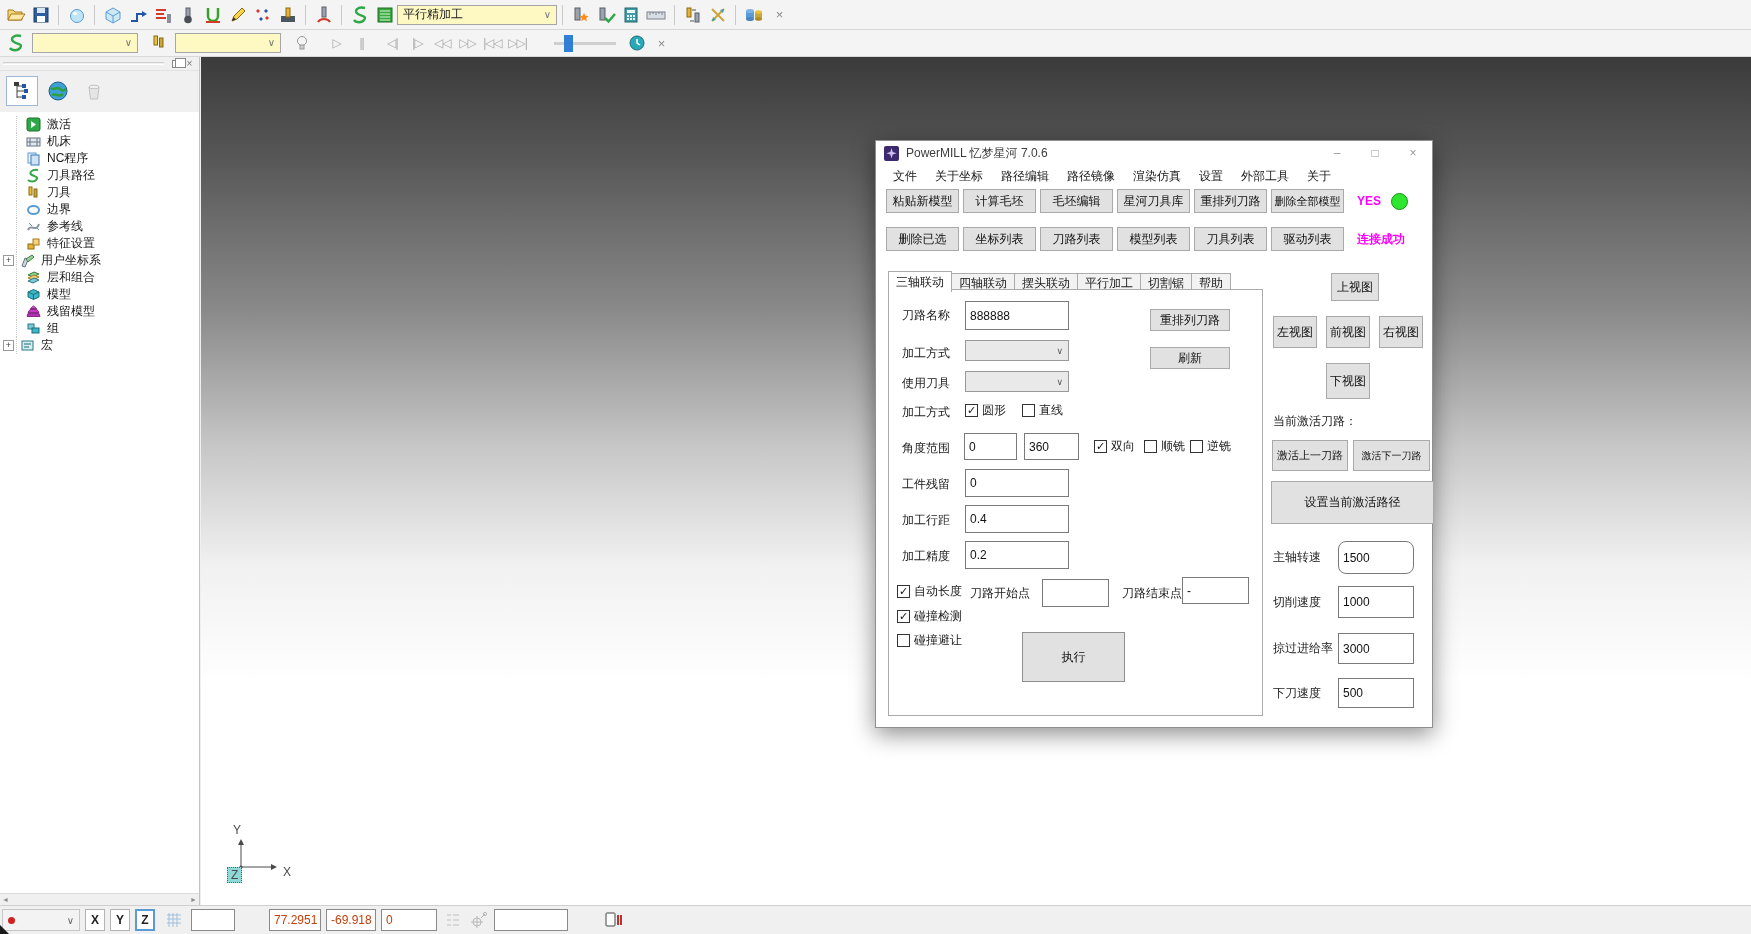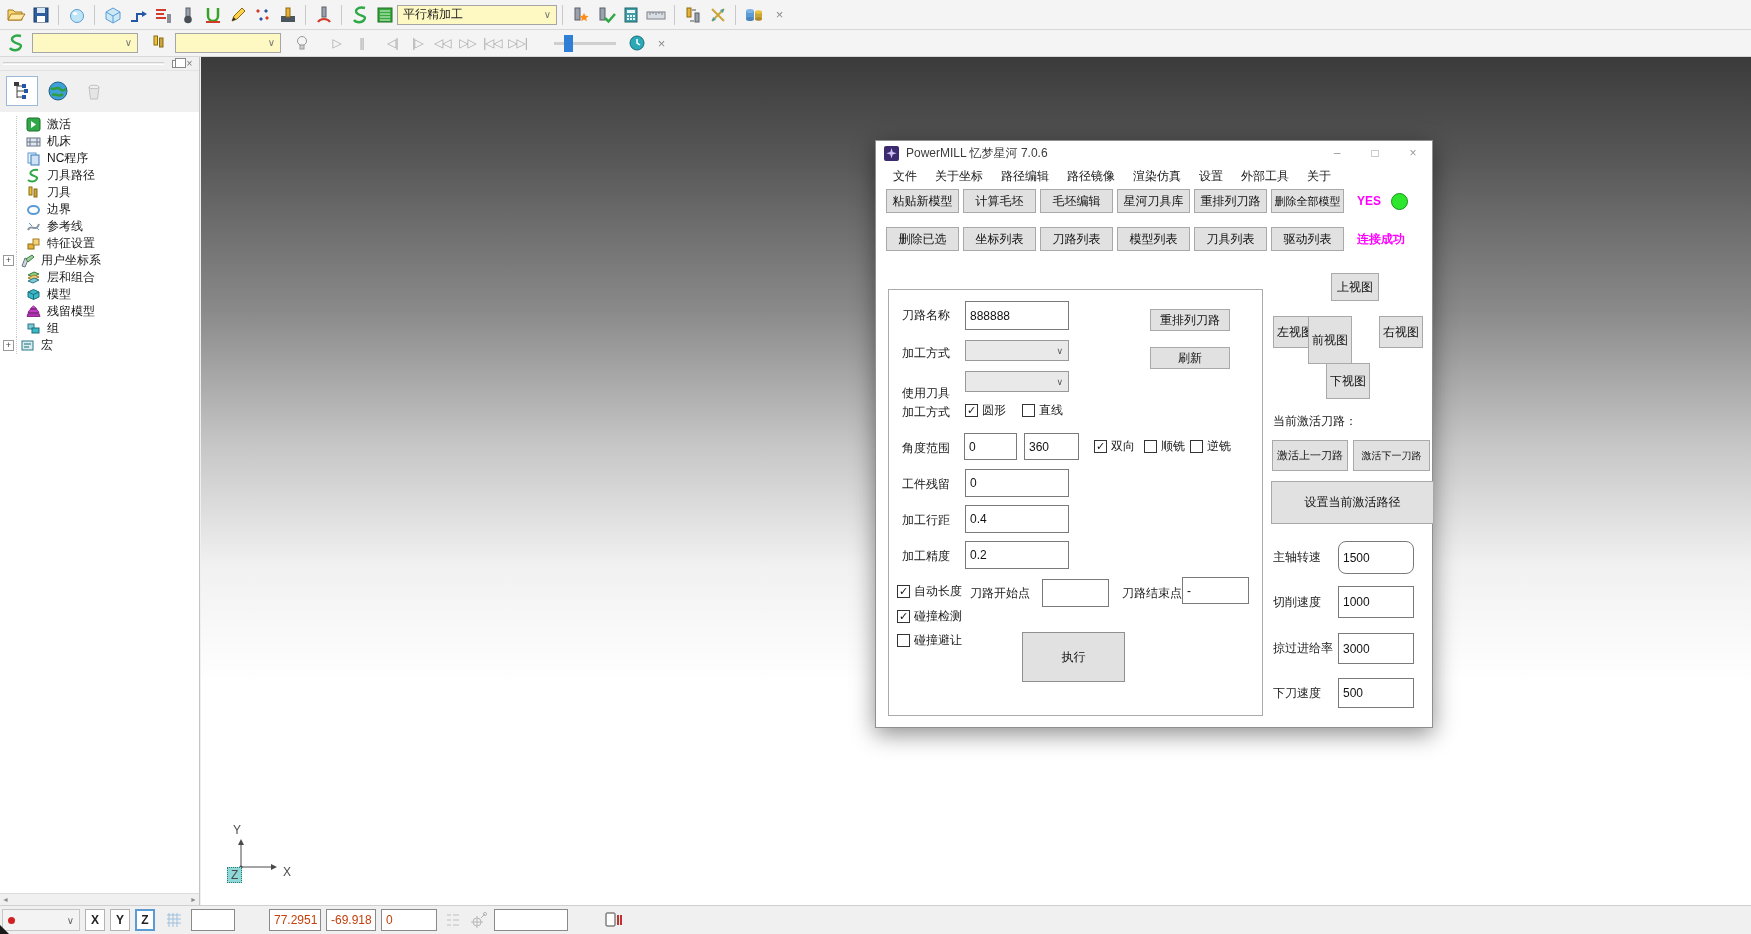--- a/index.html
+++ b/index.html
@@ -560,33 +560,41 @@
     <div id="act-row2" class="act-row">
       <span class="act-btn">删除已选</span>
       <span class="act-btn">坐标列表</span>
       <span class="act-btn">刀路列表</span>
       <span class="act-btn">模型列表</span>
       <span class="act-btn">刀具列表</span>
       <span class="act-btn">驱动列表</span>
       <span class="magenta">连接成功</span>
     </div>
 
+    <div id="tabstrip">
+      <span class="tab active">三轴联动</span>
+      <span class="tab">四轴联动</span>
+      <span class="tab">摆头联动</span>
+      <span class="tab">平行加工</span>
+      <span class="tab">切割锯</span>
+      <span class="tab">帮助</span>
+    </div>
 
     <div id="tab-panel">
       <span class="flabel" style="left:13px;top:17px;">刀路名称</span>
       <input class="tinput" style="left: 76px; top: 11px; width: 104px; height: 29px;" value="888888">
       <span class="dlg-btn" style="left:261px;top:19px;width:80px;height:22px;">重排列刀路</span>
 
       <span class="flabel" style="left:13px;top:55px;">加工方式</span>
       <div class="dd" style="left:76px;top:50px;width:104px;height:21px;">
           <span>∨</span>
         </div>
       <span class="dlg-btn" style="left:261px;top:57px;width:80px;height:22px;">刷新</span>
 
-      <span class="flabel" style="left:13px;top:85px;margin-top:10px;">使用刀具</span>
+      <span class="flabel" style="left:13px;top:85px;">使用刀具</span>
       <div class="dd" style="left:76px;top:81px;width:104px;height:21px;">
           <span>∨</span>
         </div>
 
       <span class="flabel" style="left:13px;top:114px;">加工方式</span>
       <span class="cb" style="left:76px;top:112px;">
           <span class="box">✓</span>
           <span>圆形</span>
         </span>
       <span class="cb" style="left:133px;top:112px;">
@@ -635,21 +643,21 @@
       <span class="cb" style="left:8px;top:342px;">
           <span class="box"></span>
           <span>碰撞避让</span>
         </span>
 
       <span class="dlg-btn" style="left:133px;top:342px;width:103px;height:50px;border-color:#8f8f8f;">执行</span>
     </div>
 
     <span class="dlg-btn" style="left:455px;top:132px;width:48px;height:28px;">上视图</span>
     <span class="dlg-btn" style="left:397px;top:175px;width:44px;height:32px;">左视图</span>
-    <span class="dlg-btn" style="left:432px;top:175px;width:44px;height:48px;">前视图</span>
+    <span class="dlg-btn" style="left:450px;top:175px;width:44px;height:32px;">前视图</span>
     <span class="dlg-btn" style="left:503px;top:175px;width:44px;height:32px;">右视图</span>
     <span class="dlg-btn" style="left:450px;top:222px;width:44px;height:36px;">下视图</span>
 
     <span class="flabel" style="left:397px;top:272px;">当前激活刀路：</span>
     <span class="dlg-btn" style="left:396px;top:299px;width:76px;height:31px;font-size:11px;">激活上一刀路</span>
     <span class="dlg-btn" style="left:477px;top:299px;width:77px;height:31px;font-size:10px;">激活下一刀路</span>
     <span class="dlg-btn" style="left:395px;top:340px;width:163px;height:43px;">设置当前激活路径</span>
 
     <span class="flabel" style="left:397px;top:408px;">主轴转速</span>
     <input class="tinput" style="left: 462px; top: 400px; width: 76px; height: 33px; border-radius: 8px;" value="1500">

